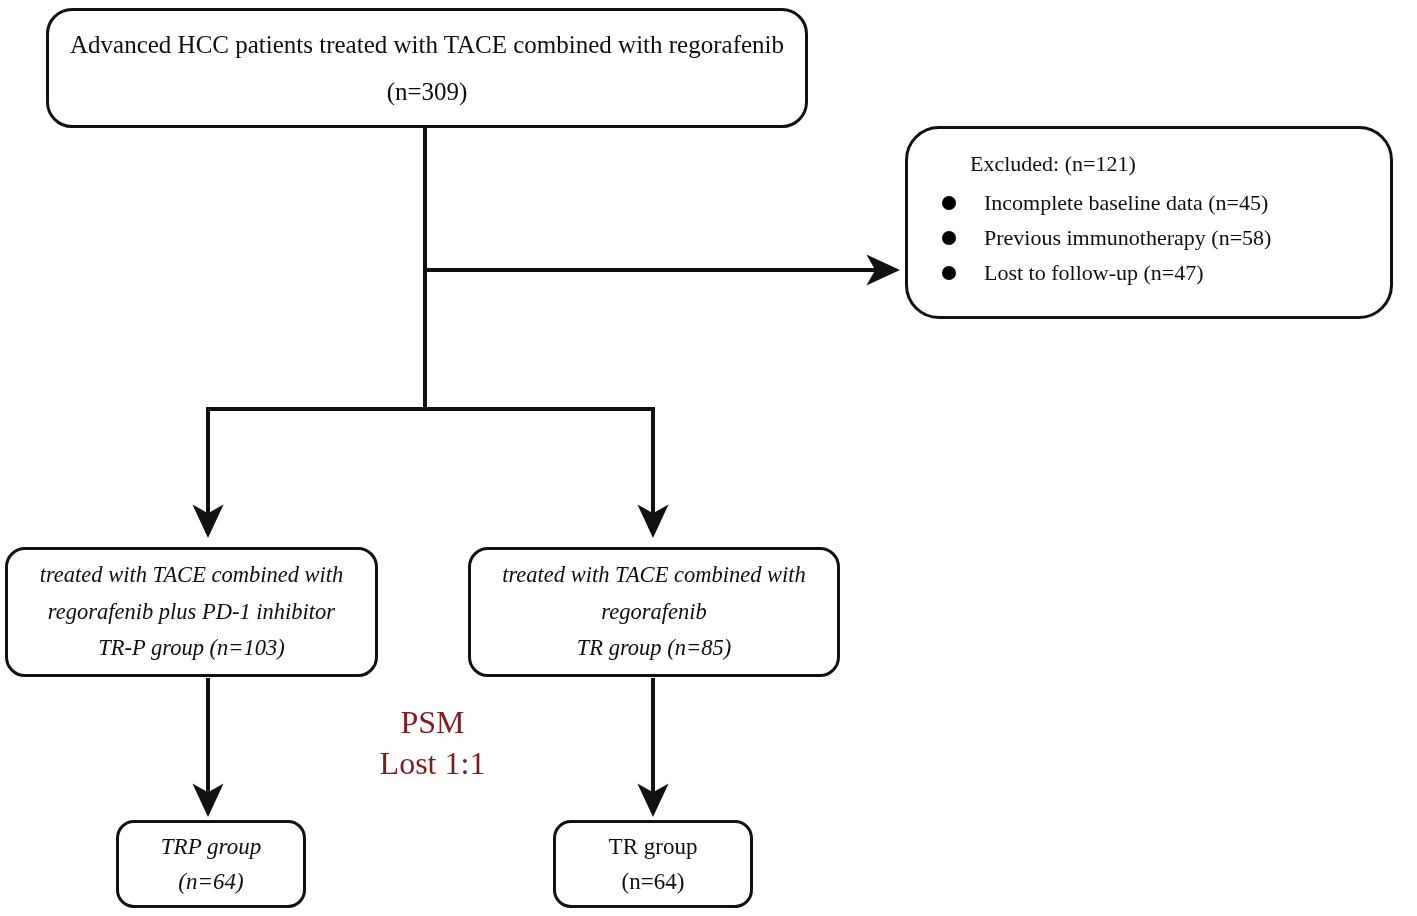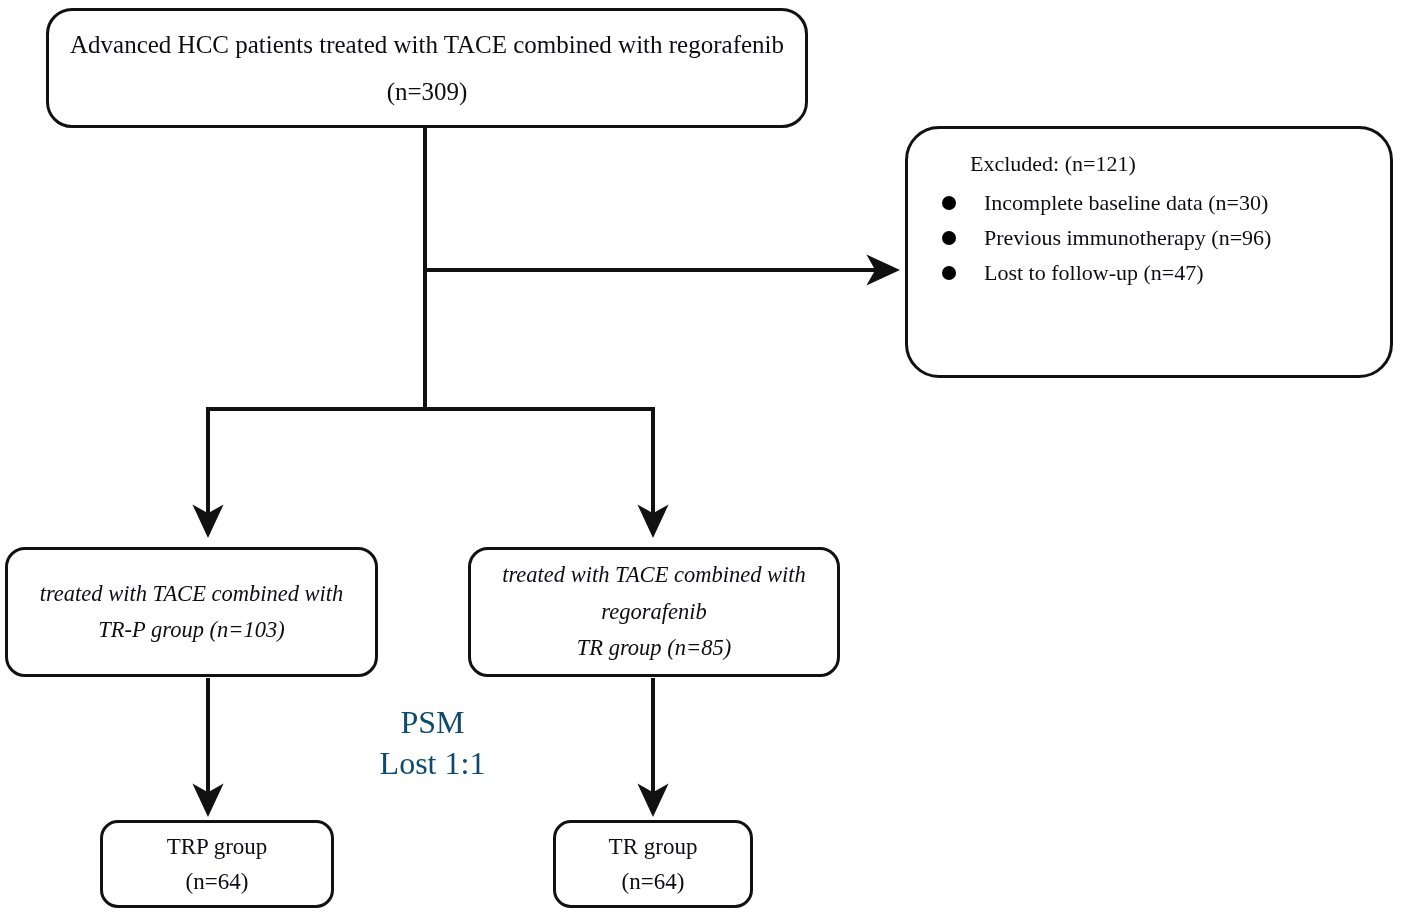--- a/index.html
+++ b/index.html
@@ -46,21 +46,21 @@
     font-size: 25px;
     line-height: 1.0;
   }
   #node-enrollment .line:first-child { margin-bottom: 22px; }
 
   
   #node-excluded {
     left: 905px;
     top: 126px;
     width: 488px;
-    height: 252px;
+    height: 193px;
     border-radius: 34px;
     align-items: flex-start;
     justify-content: flex-start;
     padding: 16px 10px 10px 34px;
     font-size: 22px;
   }
   #node-excluded .excluded-title {
     font-size: 22px;
     margin: 6px 0 4px 28px;
     white-space: nowrap;
@@ -103,33 +103,33 @@
 
   
   .final-box {
     top: 820px;
     height: 88px;
     border-radius: 18px;
     font-size: 23px;
     line-height: 1.0;
   }
   .final-box .line { margin: 6px 0; }
-  #node-final-left  { left: 100px; width: 234px; }
+  #node-final-left  { left: 116px; width: 190px; font-style: italic; }
   #node-final-right { left: 553px; width: 200px; }
 
   
   #psm-caption {
     position: absolute;
     left: 320px;
     top: 702px;
     width: 225px;
     text-align: center;
     font-size: 32px;
     line-height: 1.28;
-    color: #0c4a6e;
+    color: #7f1d1d;
   }
 
   
   #connectors {
     position: absolute;
     left: 0;
     top: 0;
     width: 1417px;
     height: 916px;
     pointer-events: none;
@@ -165,35 +165,36 @@
   <div class="node" id="node-enrollment">
     <span class="line">Advanced HCC patients treated with TACE combined with regorafenib</span>
     <span class="line">(n=309)</span>
   </div>
 
   <div class="node" id="node-excluded">
     <div class="excluded-title">Excluded: (n=121)</div>
     <ul>
       <li>
         <span class="bullet"></span>
-        <span>Incomplete baseline data (n=30)</span>
+        <span>Incomplete baseline data (n=45)</span>
       </li>
       <li>
         <span class="bullet"></span>
-        <span>Previous immunotherapy (n=96)</span>
+        <span>Previous immunotherapy (n=58)</span>
       </li>
       <li>
         <span class="bullet"></span>
         <span>Lost to follow-up (n=47)</span>
       </li>
     </ul>
   </div>
 
   <div class="node group-box" id="node-group-left">
     <span class="line">treated with TACE combined with</span>
+    <span class="line">regorafenib plus PD-1 inhibitor</span>
     <span class="line">TR-P group (n=103)</span>
   </div>
 
   <div class="node group-box" id="node-group-right">
     <span class="line">treated with TACE combined with</span>
     <span class="line">regorafenib</span>
     <span class="line">TR group (n=85)</span>
   </div>
 
   <div id="psm-caption">

